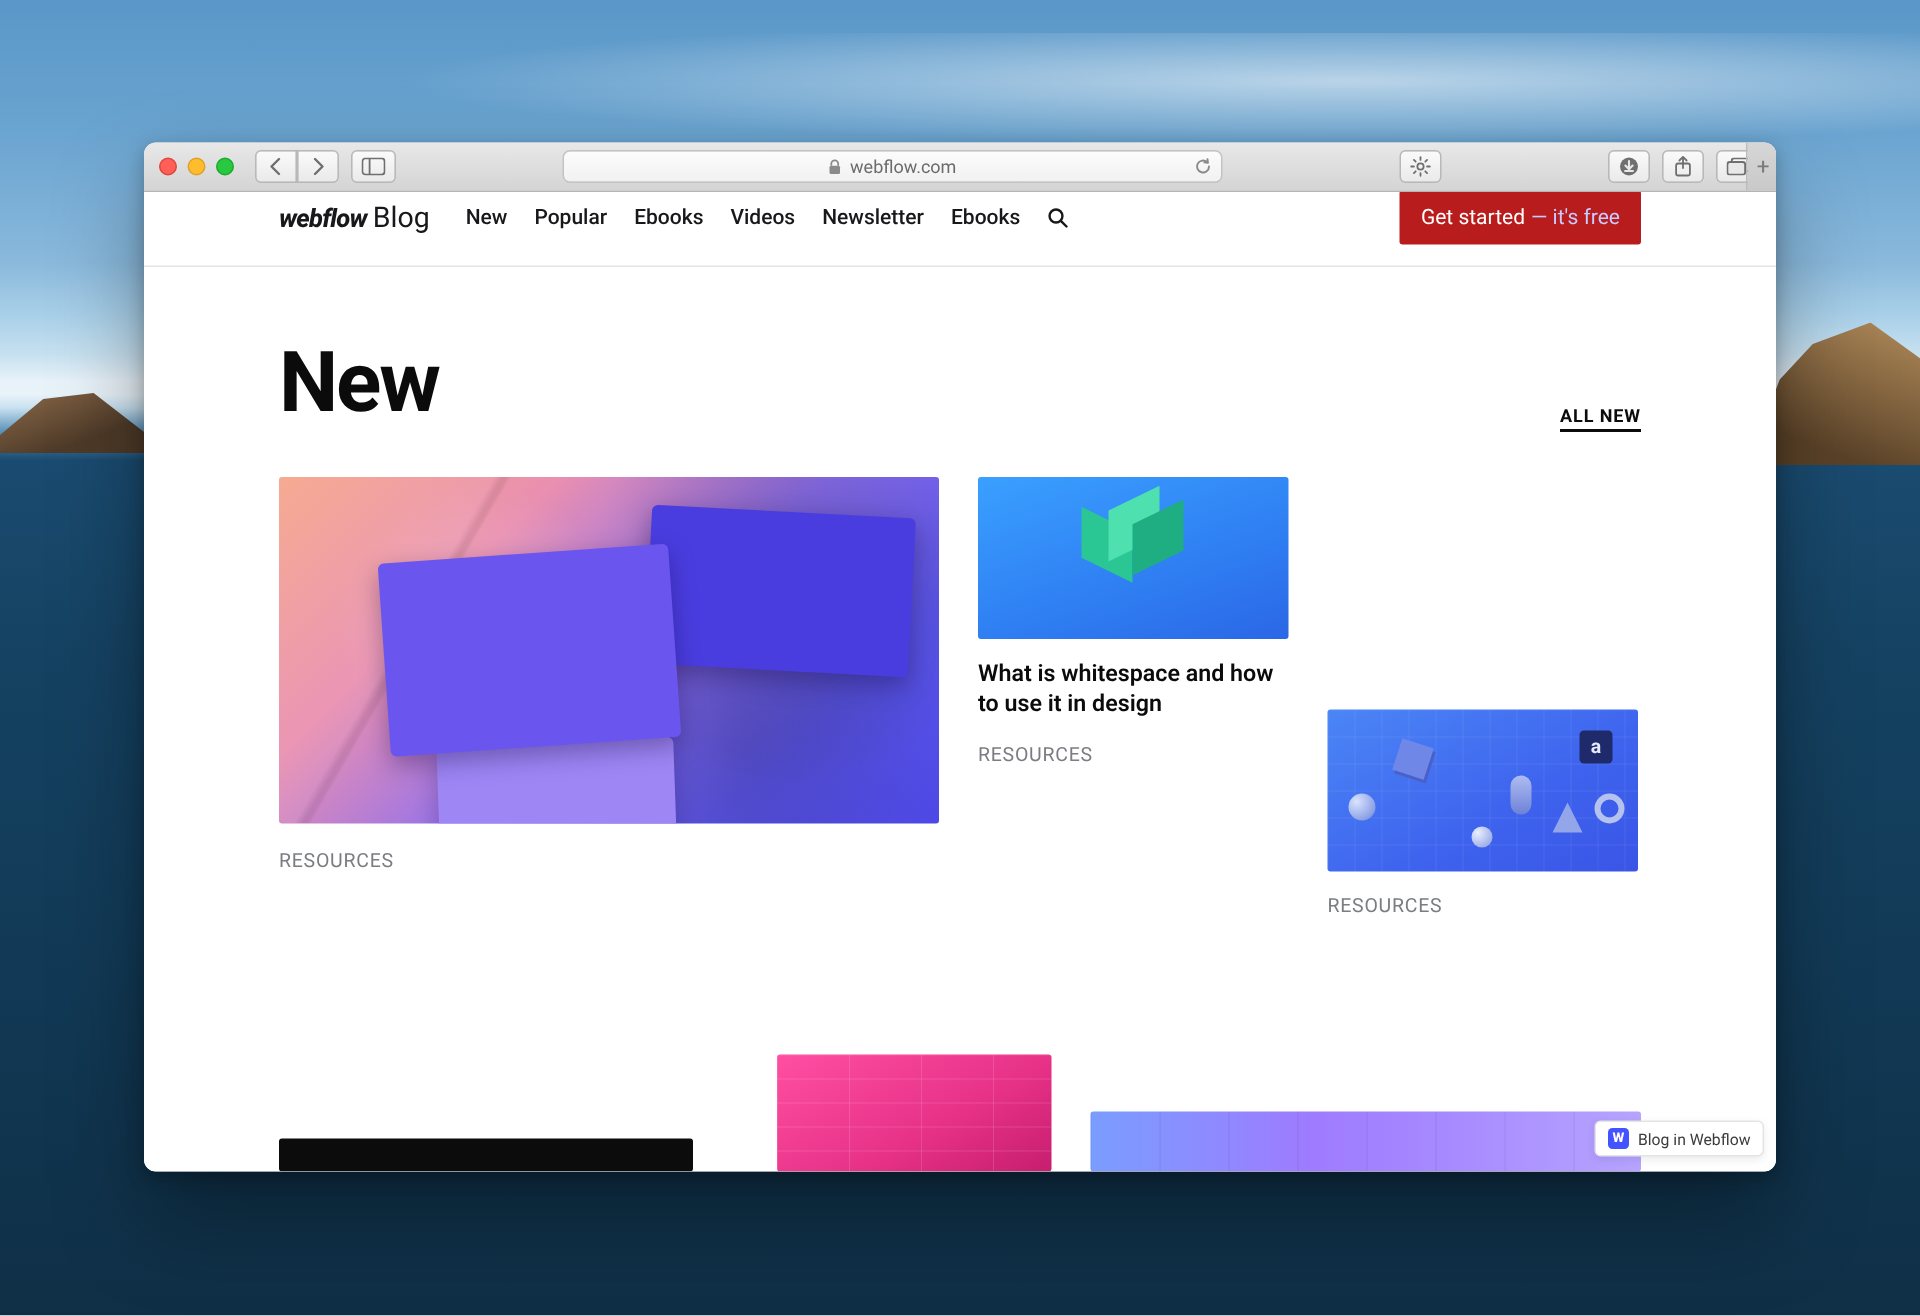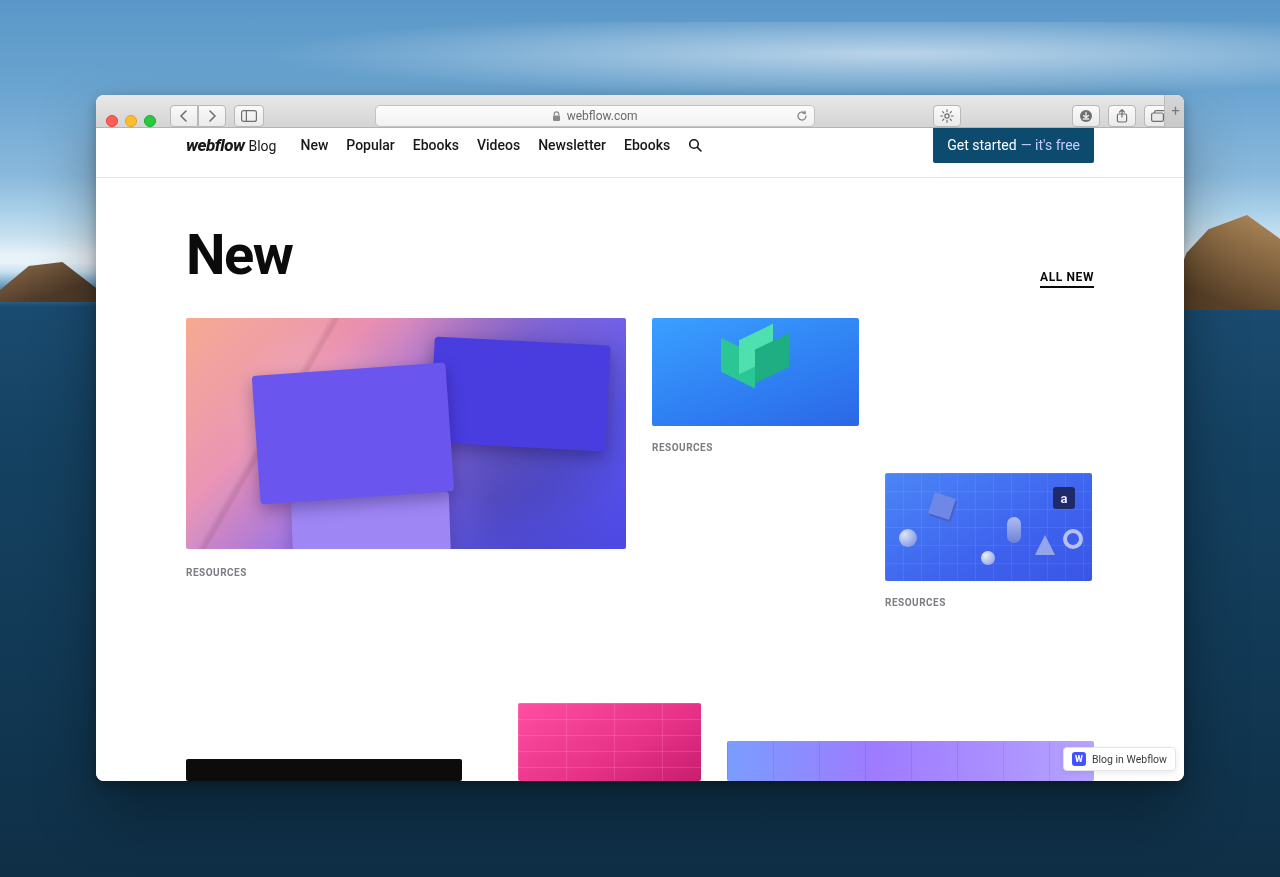--- a/index.html
+++ b/index.html
@@ -34,21 +34,21 @@
     position: absolute; left: 96px; top: 95px; width: 1088px; height: 686px;
     background: #fff;
     border-radius: 8px;
     box-shadow: 0 30px 60px rgba(0,0,0,0.35), 0 4px 12px rgba(0,0,0,0.25);
     overflow: hidden;
     display: flex; flex-direction: column;
   }
   .toolbar {
     height: 33px; background: linear-gradient(#e9e8e9, #d5d4d5);
     border-bottom: 1px solid #b5b4b5;
-    display: flex; align-items: flex-end; padding: 0 10px; gap: 8px;
+    display: flex; align-items: center; padding: 0 10px; gap: 8px;
     position: relative;
   }
   .traffic { display: flex; gap: 7px; margin-right: 6px; }
   .dot { width: 12px; height: 12px; border-radius: 50%; }
   .dot.red { background: #ff5f57; border: 0.5px solid #e0443e; }
   .dot.yellow { background: #ffbd2e; border: 0.5px solid #dea123; }
   .dot.green { background: #28c940; border: 0.5px solid #1aab29; }
   .tb-group { display: flex; gap: 0; }
   .tb-btn {
     height: 22px; min-width: 28px; padding: 0 6px;
@@ -80,26 +80,26 @@
   
   .viewport { flex: 1; overflow: hidden; position: relative; background: #fff; }
 
   
   .site-nav {
     height: 50px; border-bottom: 1px solid #e4e4e4;
     display: flex; align-items: center; padding: 0 90px 16px 90px; gap: 18px;
   }
   .brand { display: flex; align-items: baseline; gap: 4px; margin-right: 6px; }
   .brand-strong { font-weight: 800; font-style: italic; letter-spacing: -0.5px; color: #18181b; font-size: 17px; }
-  .brand-sub { color: #18181b; font-size: 14px; }
+  .brand-sub { color: #18181b; font-size: 19px; }
   .nav-link { color: #18181b; font-size: 14px; font-weight: 500; }
   .nav-link.interactive { cursor: pointer; }
   .search-ico { width: 14px; height: 14px; display: inline-flex; align-items: center; justify-content: center; color: #18181b; }
   .cta {
-    margin-left: auto; background: #0c4a6e; color: #fff; height: 36px;
+    margin-left: auto; background: #b91c1c; color: #fff; height: 36px;
     padding: 0 14px; display: flex; align-items: center; font-size: 14px; border-radius: 2px;
   }
   .cta .muted { color: #c6ccff; margin-left: 4px; }
 
   
   .content { padding: 44px 90px 0 90px; }
   .section-head { display: flex; align-items: flex-end; justify-content: space-between; margin-bottom: 30px; }
   .section-title { font-size: 56px; font-weight: 700; letter-spacing: -1.5px; color: #0b0b0c; }
   .all-link { font-size: 12px; font-weight: 700; letter-spacing: 0.6px; color: #0b0b0c; border-bottom: 2px solid #0b0b0c; padding-bottom: 2px; }
 
@@ -129,21 +129,21 @@
     position: absolute; right: 4%; top: 10%; width: 40%; height: 46%;
     background: #4a3de0; border-radius: 4px; box-shadow: 0 6px 16px rgba(20,10,60,0.35);
     transform: rotate(3deg);
   }
   .feature .panel3 {
     position: absolute; left: 24%; bottom: -6%; width: 36%; height: 30%;
     background: #9e86f5; border-radius: 4px; transform: rotate(-2deg);
     box-shadow: 0 6px 16px rgba(20,10,60,0.25);
   }
   .feature-title { font-size: 27px; font-weight: 600; line-height: 1.18; color: #0b0b0c; margin-top: 22px; letter-spacing: -0.5px; }
-  .tag { font-size: 10px; letter-spacing: 0.5px; color: #7b7d82; margin-top: 18px; font-weight: bold; }
+  .tag { font-size: 13px; letter-spacing: 0.5px; color: #7b7d82; margin-top: 18px; }
 
   .small .thumb { height: 108px; }
   .small-title { font-size: 15.5px; font-weight: 600; line-height: 1.28; color: #0b0b0c; margin-top: 14px; }
   .small .tag { margin-top: 16px; }
 
   .card2 .thumb {
     background: linear-gradient(160deg, #3aa0ff 0%, #2f7ef2 60%, #2b67e6 100%);
     display: flex; align-items: center; justify-content: center;
   }
   .cube {
@@ -335,20 +335,21 @@
             </div>
             <div class="tag">RESOURCES</div>
           </div>
 
           <div class="card small card2">
             <div class="thumb">
               <div class="cube">
                   <div class="top"></div>
                 </div>
             </div>
+            <div class="small-title">What is whitespace and how to use it in design</div>
             <div class="tag">RESOURCES</div>
           </div>
 
           <div class="card small card3">
             <div class="thumb">
               <div class="shape s-sphere"></div>
               <div class="shape s-cube2"></div>
               <div class="shape s-a">a</div>
               <div class="shape s-cyl"></div>
               <div class="shape s-cone"></div>

